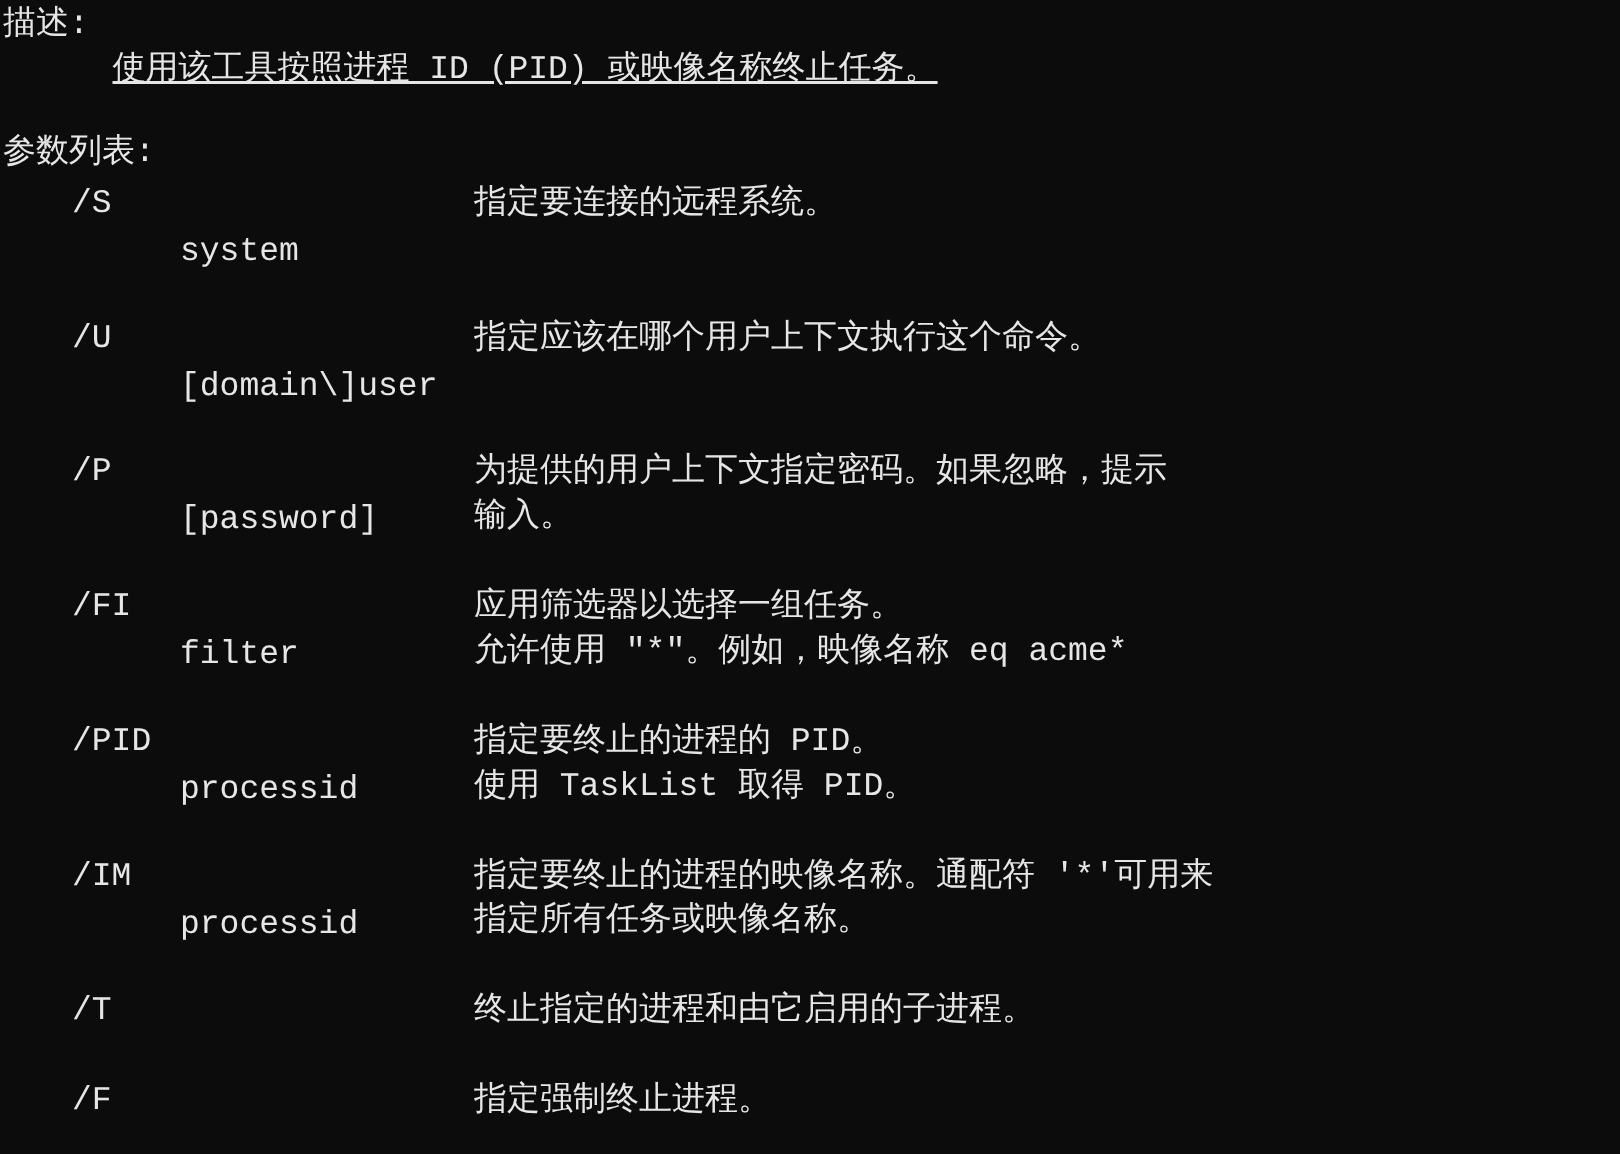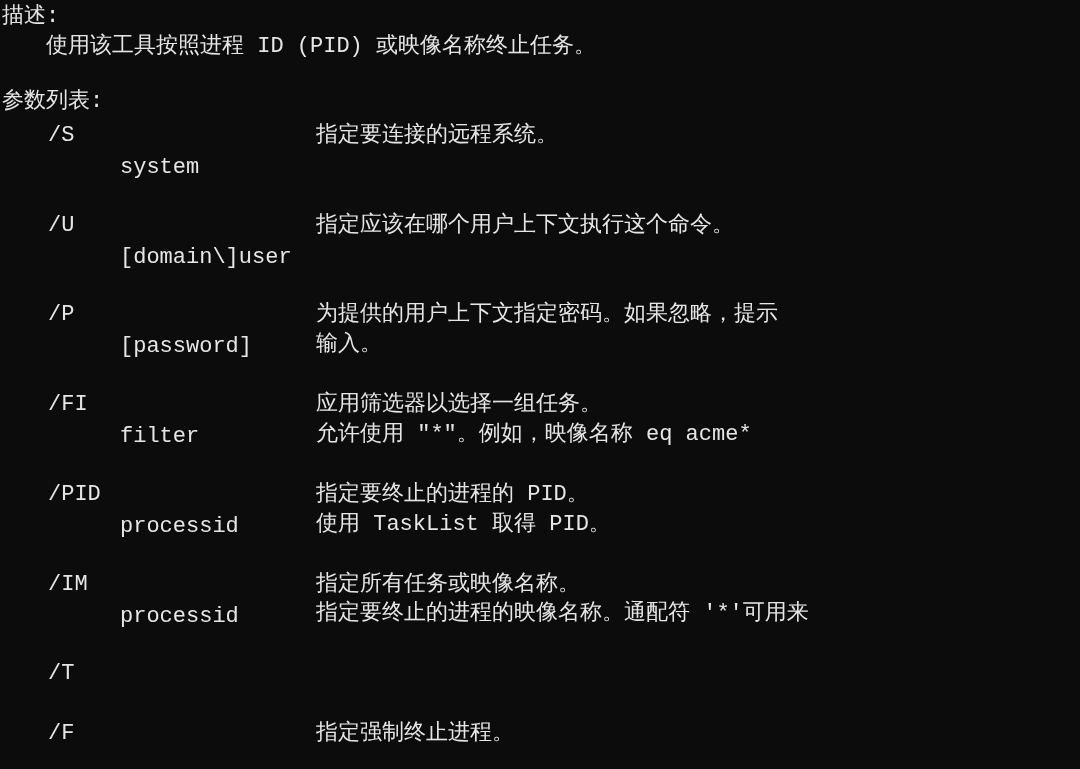--- a/index.html
+++ b/index.html
@@ -11,21 +11,22 @@
       line-height: 1.35;
       width: 1080px;
       height: 769px;
       overflow: hidden;
       padding-top: 2px;
     }
     .section-header {
       padding-left: 2px;
     }
     .indent-1 {
-      padding-left: 46px;
+      padding-left: 75px;
+      text-decoration: underline;
     }
     .param-row {
       display: flex;
       padding-left: 48px;
       margin-bottom: 28px;
     }
     .param-row:last-child { margin-bottom: 0; }
     .param-flag {
       width: 72px;
       flex-shrink: 0;
@@ -96,28 +97,31 @@
     <div class="param-desc">
       <div>指定要终止的进程的 PID。</div>
       <div>使用 TaskList 取得 PID。</div>
     </div>
   </div>
 
   <div class="param-row">
     <div class="param-flag">/IM</div>
     <div class="param-arg">processid</div>
     <div class="param-desc">
+      <div>指定要终止的进程的映像名称。通配符 '*'可用来</div>
       <div>指定所有任务或映像名称。</div>
-      <div>指定要终止的进程的映像名称。通配符 '*'可用来</div>
     </div>
   </div>
 
   <div class="param-row">
     <div class="param-flag">/T</div>
     <div class="param-arg"></div>
+    <div class="param-desc">
+      <div>终止指定的进程和由它启用的子进程。</div>
+    </div>
   </div>
 
   <div class="param-row">
     <div class="param-flag">/F</div>
     <div class="param-arg"></div>
     <div class="param-desc">
       <div>指定强制终止进程。</div>
     </div>
   </div>
 

